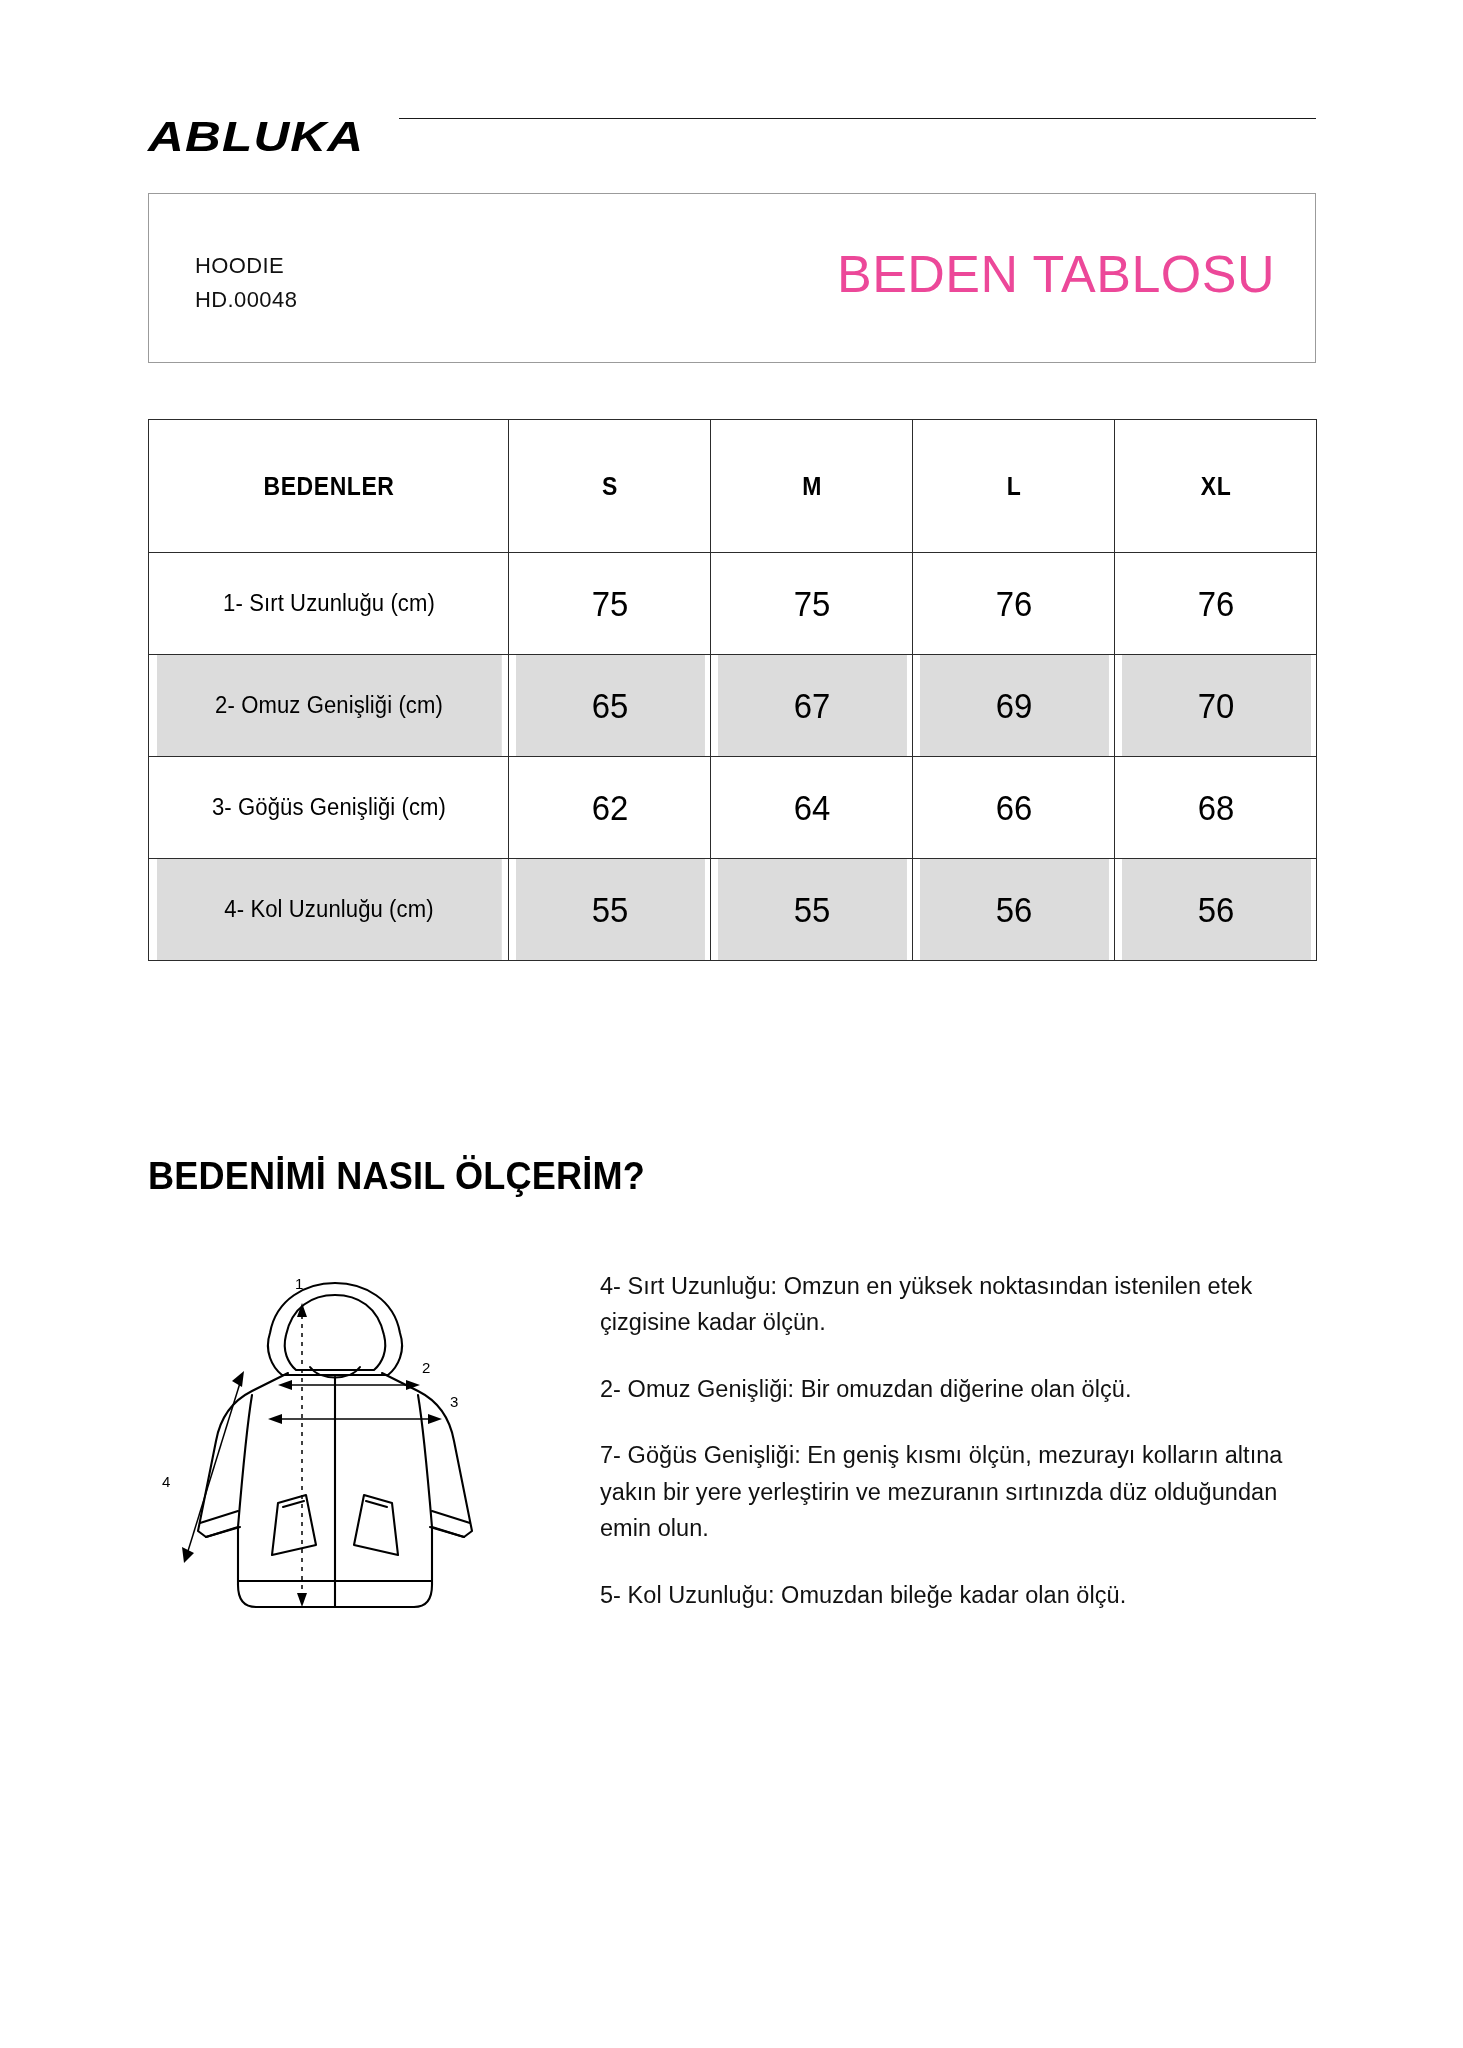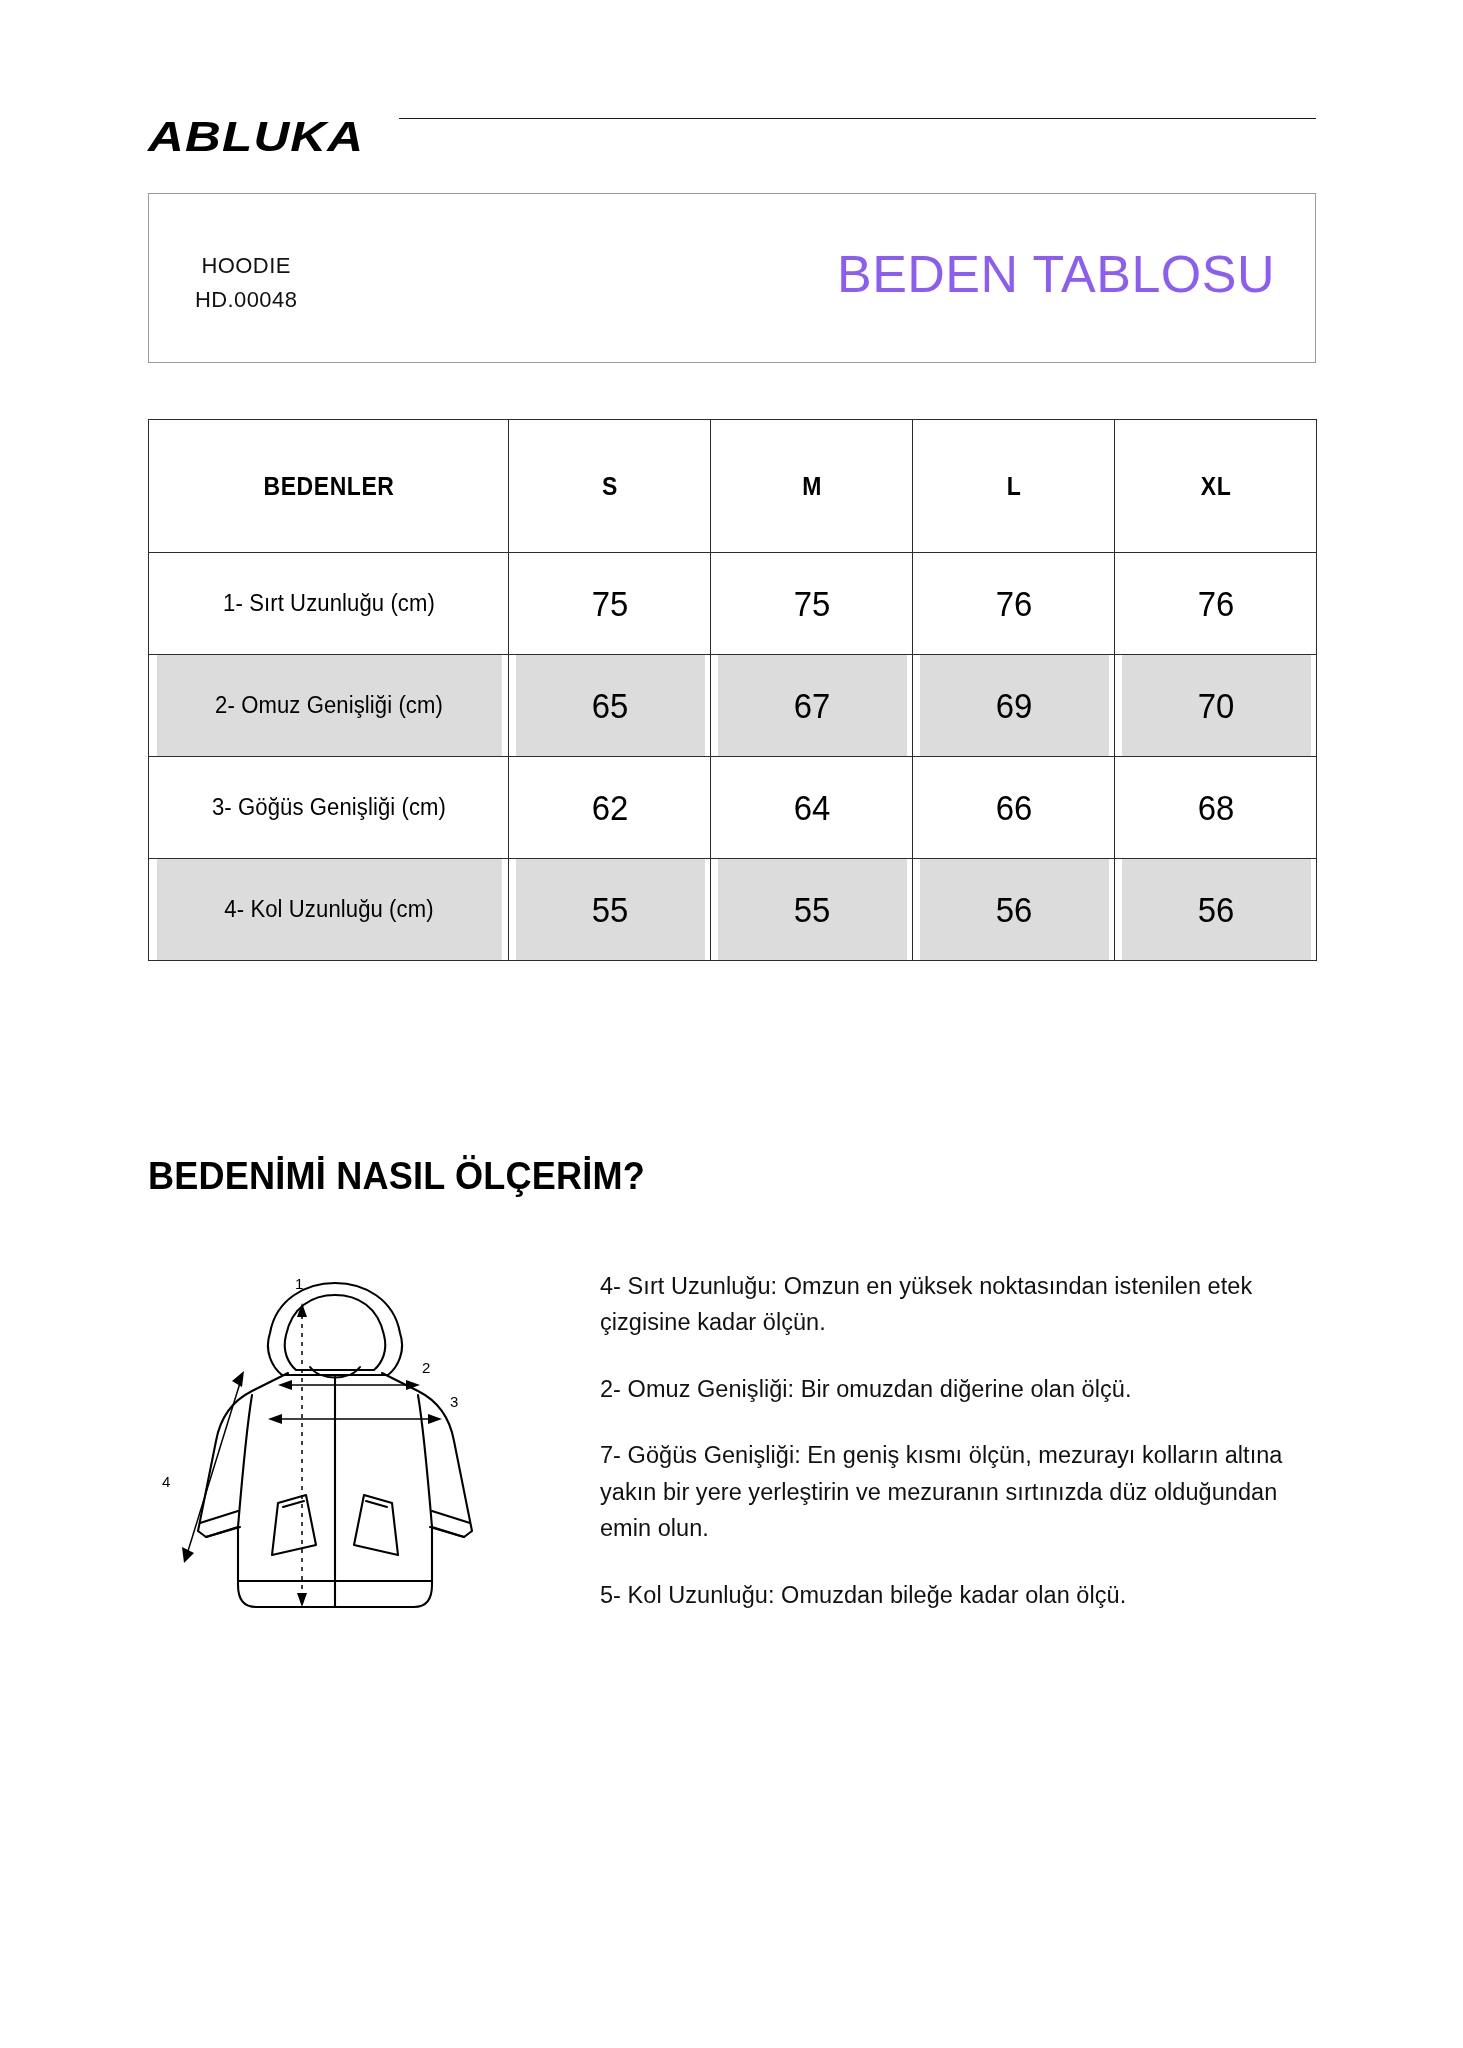--- a/index.html
+++ b/index.html
@@ -50,42 +50,41 @@
 
   
   .header-box {
     position: absolute;
     left: 148px;
     top: 193px;
     width: 1168px;
     height: 170px;
     border: 1.5px solid #9b9b9b;
     background: #fff;
-    text-align: center;
   }
   .header-left {
     position: absolute;
     left: 46px;
     top: 55px;
     line-height: 1.55;
   }
   .header-left div {
     font-size: 22px;
     font-weight: 400;
     letter-spacing: 0.4px;
     color: #111;
   }
   .header-title {
     position: absolute;
     right: 40px;
     top: 50px;
     font-size: 52px;
     font-weight: 300;
     letter-spacing: 0.5px;
-    color: #8b5cf6;
+    color: #ec4899;
     white-space: nowrap;
   }
 
   
   .size-table {
     position: absolute;
     left: 148px;
     top: 419px;
     width: 1168px;
     border-collapse: collapse;

